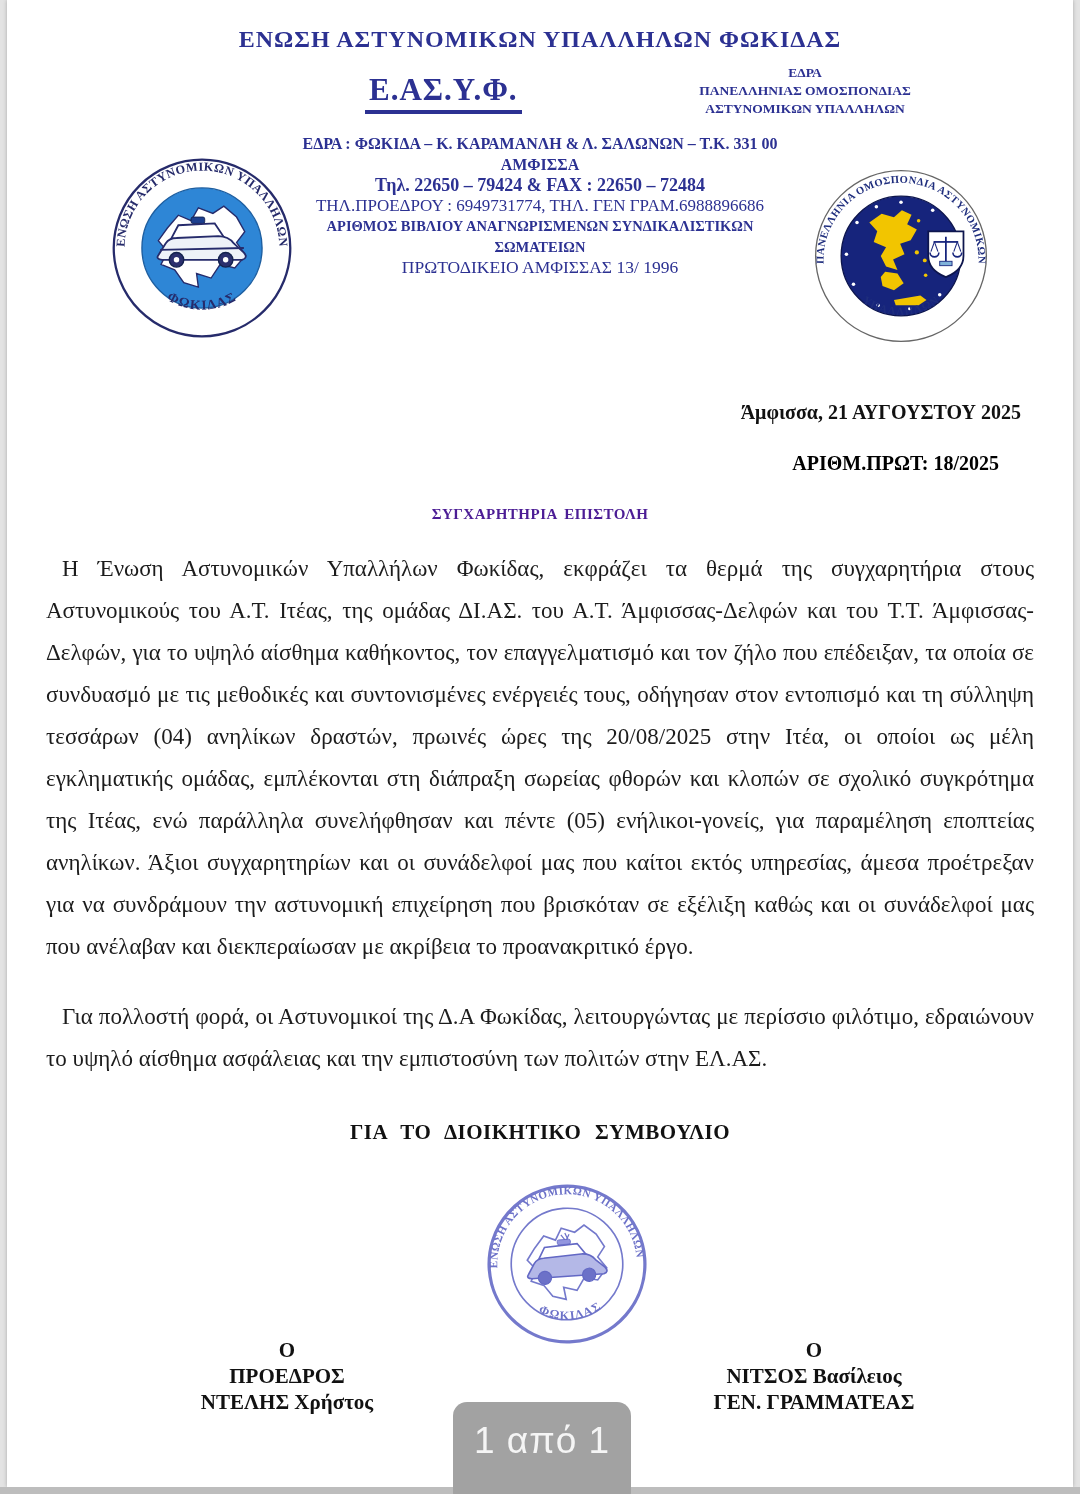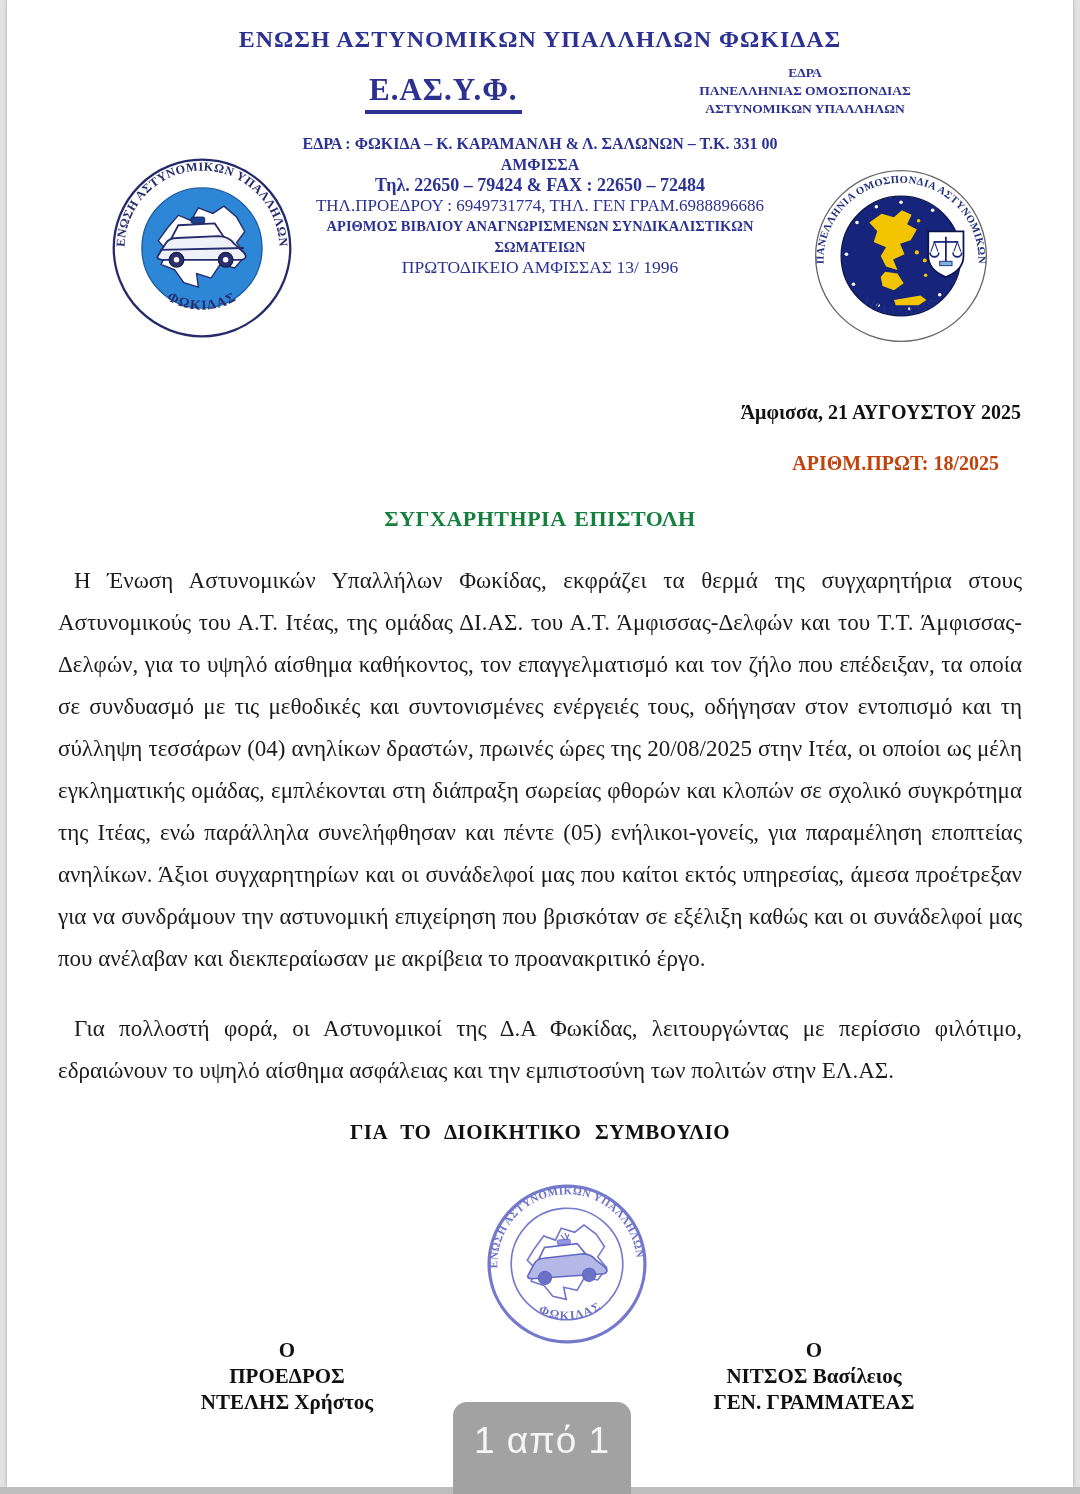--- a/index.html
+++ b/index.html
@@ -37,32 +37,32 @@
   .contact .c4{font-size:17px;}
   .contact .c5{font-size:14.5px;font-weight:bold;}
   .contact .c6{font-size:14.5px;font-weight:bold;}
   .contact .c7{font-size:17.5px;}
   .logo{position:absolute;}
   .logo-left{left:104px;top:157px;width:182px;height:182px;}
   .logo-right{left:806px;top:168px;width:176px;height:176px;}
 
   
   .date-line{position:absolute;top:401px;right:52px;font-size:20px;font-weight:bold;color:#111;}
-  .protocol{position:absolute;top:452px;right:74px;font-size:20px;font-weight:bold;color:#c2410c;}
+  .protocol{position:absolute;top:452px;right:74px;font-size:20px;font-weight:bold;color:#000000;}
 
   
   .letter-title{
     position:absolute;left:0;right:0;top:506px;text-align:center;
-    font-size:22px;font-weight:bold;color:#15803d;letter-spacing:.5px;word-spacing:3px;
+    font-size:15px;font-weight:bold;color:#4c1d95;letter-spacing:.5px;word-spacing:3px;
   }
   .body-text{
     position:absolute;left:39px;right:39px;top:548px;
     font-size:23px;line-height:42px;color:#1c1c1c;text-align:justify;
   }
-  .body-text p{margin:12px;text-indent:16px;}
+  .body-text p{margin:0;text-indent:16px;}
   .body-text p + p{margin-top:28px;}
   .closing{
     position:absolute;left:0;right:0;top:1120px;text-align:center;
     font-size:21px;font-weight:bold;color:#111;word-spacing:8px;letter-spacing:.5px;
   }
 
   
   .stamp{
     position:absolute;left:478px;top:1182px;width:164px;height:164px;
     transform:rotate(-4deg);opacity:.92;

